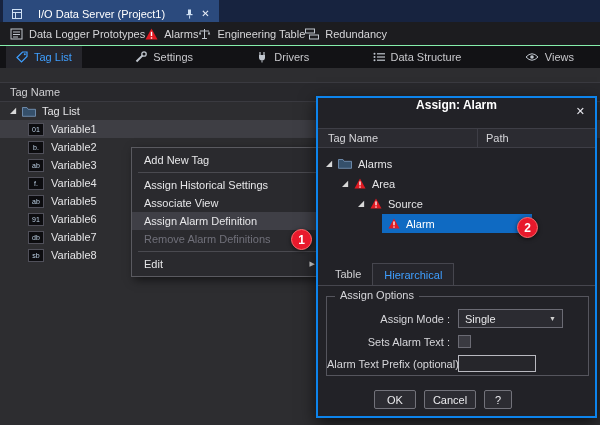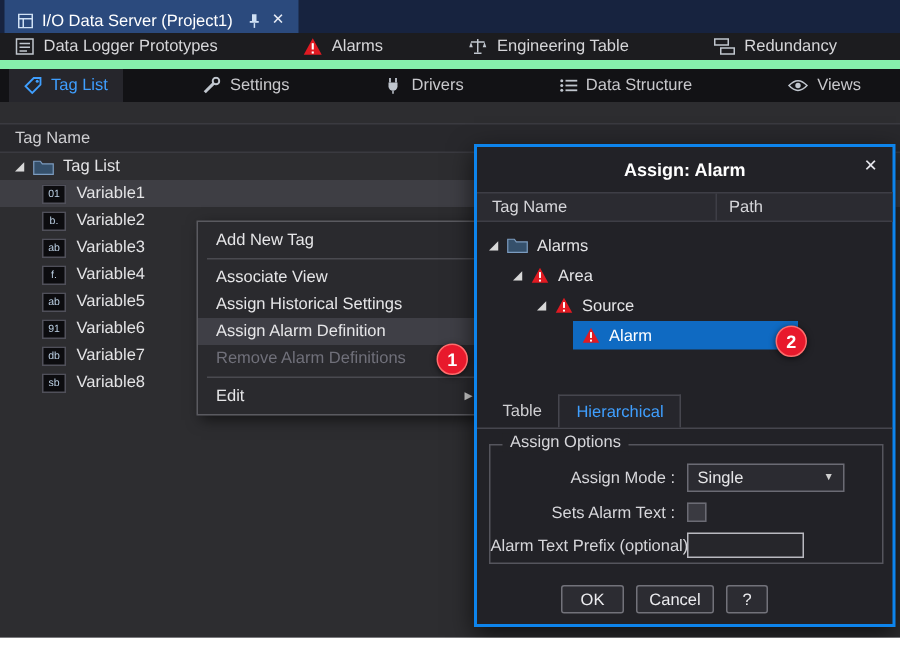--- a/index.html
+++ b/index.html
@@ -2,26 +2,26 @@
 <html><head>
 <meta charset="utf-8">
 <style>
   *{box-sizing:border-box;margin:0;padding:0}
   html,body{width:600px;height:432px}
   body{position:relative;background:#ffffff;font-family:"Liberation Sans",sans-serif;overflow:hidden}
   .window{position:absolute;left:0;top:0;width:600px;height:425px;background:#2d2d30;overflow:hidden}
 
   
   .titlebar{position:absolute;left:0;top:0;width:100%;height:22px;background:#17233f}
-  .doc-tab{position:absolute;left:3px;top:0;height:28px;background:#2b4a7d;display:flex;align-items:center;gap:6px;padding:0 9px;color:#fff;font-size:11px;white-space:nowrap}
+  .doc-tab{position:absolute;left:3px;top:0;height:28px;background:#2b4a7d;display:flex;align-items:center;gap:16px;padding:0 9px;color:#fff;font-size:11px;white-space:nowrap}
   .doc-tab .sys{display:flex;align-items:center;gap:7px;margin-left:4px}
   .close-glyph{font-size:10px;color:#e9eef7;line-height:1}
 
   
-  .ribbon{position:absolute;top:22px;left:0;width:100%;height:24px;background:#1c1c1f;border-bottom:6px solid #86efac;display:flex;align-items:center;justify-content:space-between;padding:0 42px 0 10px}
+  .ribbon{position:absolute;top:22px;left:0;width:100%;height:24px;background:#1c1c1f;border-bottom:1px solid #86efac;display:flex;align-items:center;padding:0 42px 0 10px}
   .ribbon-item{display:flex;align-items:center;gap:6px;color:#d6d6d9;font-size:11px;white-space:nowrap;cursor:default}
 
   
   .tabbar{position:absolute;top:46px;left:0;width:100%;height:22px;background:#121215;display:flex;align-items:stretch;justify-content:space-between;padding:0 16px 0 6px}
   .tab{display:flex;align-items:center;gap:6px;padding:0 10px;color:#c8c8cc;font-size:11px;white-space:nowrap}
   .tab.selected{background:#26262c;color:#3f9fff}
 
   
   .content{position:absolute;top:68px;left:0;width:600px;height:357px;background:#2d2d30}
   .tree-header{position:absolute;top:14px;left:0;width:100%;height:20px;background:#28282c;border-top:1px solid #3a3a40;border-bottom:1px solid #3a3a40;color:#cfcfd2;font-size:11px;display:flex;align-items:center;padding-left:10px}
@@ -37,21 +37,21 @@
   .ctx-item.hl{background:#3f3f46}
   .ctx-item.disabled{color:#70707a}
   .ctx-sep{height:1px;background:#4a4a50;margin:3px 6px}
   .ctx-arrow{margin-left:auto;font-size:7px;color:#cfcfcf}
 
   
   .badge{position:absolute;width:21px;height:21px;border-radius:50%;background:#e8192c;border:1px solid #ff6d6d;color:#fff;font-size:12px;font-weight:bold;display:flex;align-items:center;justify-content:center;z-index:9;box-shadow:0 1px 4px rgba(0,0,0,.6)}
 
   
   .dialog{position:absolute;left:316px;top:96px;width:281px;height:322px;background:#222227;border:2px solid #0d84ec;box-shadow:0 5px 16px rgba(0,0,0,.65);z-index:5}
-  .dlg-title{position:absolute;top:0;left:0;width:100%;height:30px;display:flex;align-items:center;justify-content:center;color:#fff;font-weight:bold;font-size:12px}
+  .dlg-title{position:absolute;top:0;left:0;width:100%;height:30px;display:flex;align-items:flex-start;justify-content:center;color:#fff;font-weight:bold;font-size:12px}
   .dlg-close{position:absolute;right:10px;top:8px;font-size:11px;color:#e8e8ee;line-height:1}
   .dlg-cols{position:absolute;left:0;top:30px;width:100%;height:20px;background:#2b2b31;border-top:1px solid #3e3e46;border-bottom:1px solid #3e3e46;display:flex;align-items:center;font-size:11px;color:#d6d6da}
   .dlg-col1{width:160px;padding-left:10px;border-right:1px solid #3e3e46;height:100%;display:flex;align-items:center}
   .dlg-col2{padding-left:8px}
   .drow{position:absolute;height:19px;display:flex;align-items:center;color:#e4e4e6;font-size:11px;white-space:nowrap}
   .dsel{display:flex;align-items:center;background:#0f6ac2;height:19px;padding:0 8px 0 6px;width:150px;color:#fff}
   .aicon{display:inline-flex;margin-right:6px;flex:none}
   .dlg-tabs{position:absolute;left:0;top:166px;width:100%;height:22px;border-bottom:1px solid #46464e;display:flex;align-items:flex-end;padding-left:6px}
   .dlg-tab{height:22px;display:flex;align-items:center;padding:0 11px;font-size:11px;color:#cfcfd2}
   .dlg-tab.selected{color:#3f9fff;background:#26262c;border:1px solid #46464e;border-bottom:none}
@@ -239,24 +239,24 @@
       <span>Variable8</span>
     </div>
   </div>
 
   <div class="ctx">
     <div class="ctx-item">
       <span>Add New Tag</span>
     </div>
     <div class="ctx-sep"></div>
     <div class="ctx-item">
+      <span>Assign Historical Settings</span>
+    </div>
+    <div class="ctx-item">
       <span>Associate View</span>
-    </div>
-    <div class="ctx-item">
-      <span>Assign Historical Settings</span>
     </div>
     <div class="ctx-item hl">
       <span>Assign Alarm Definition</span>
     </div>
     <div class="ctx-item disabled">
       <span>Remove Alarm Definitions</span>
     </div>
     <div class="ctx-sep"></div>
     <div class="ctx-item">
       <span>Edit</span>

